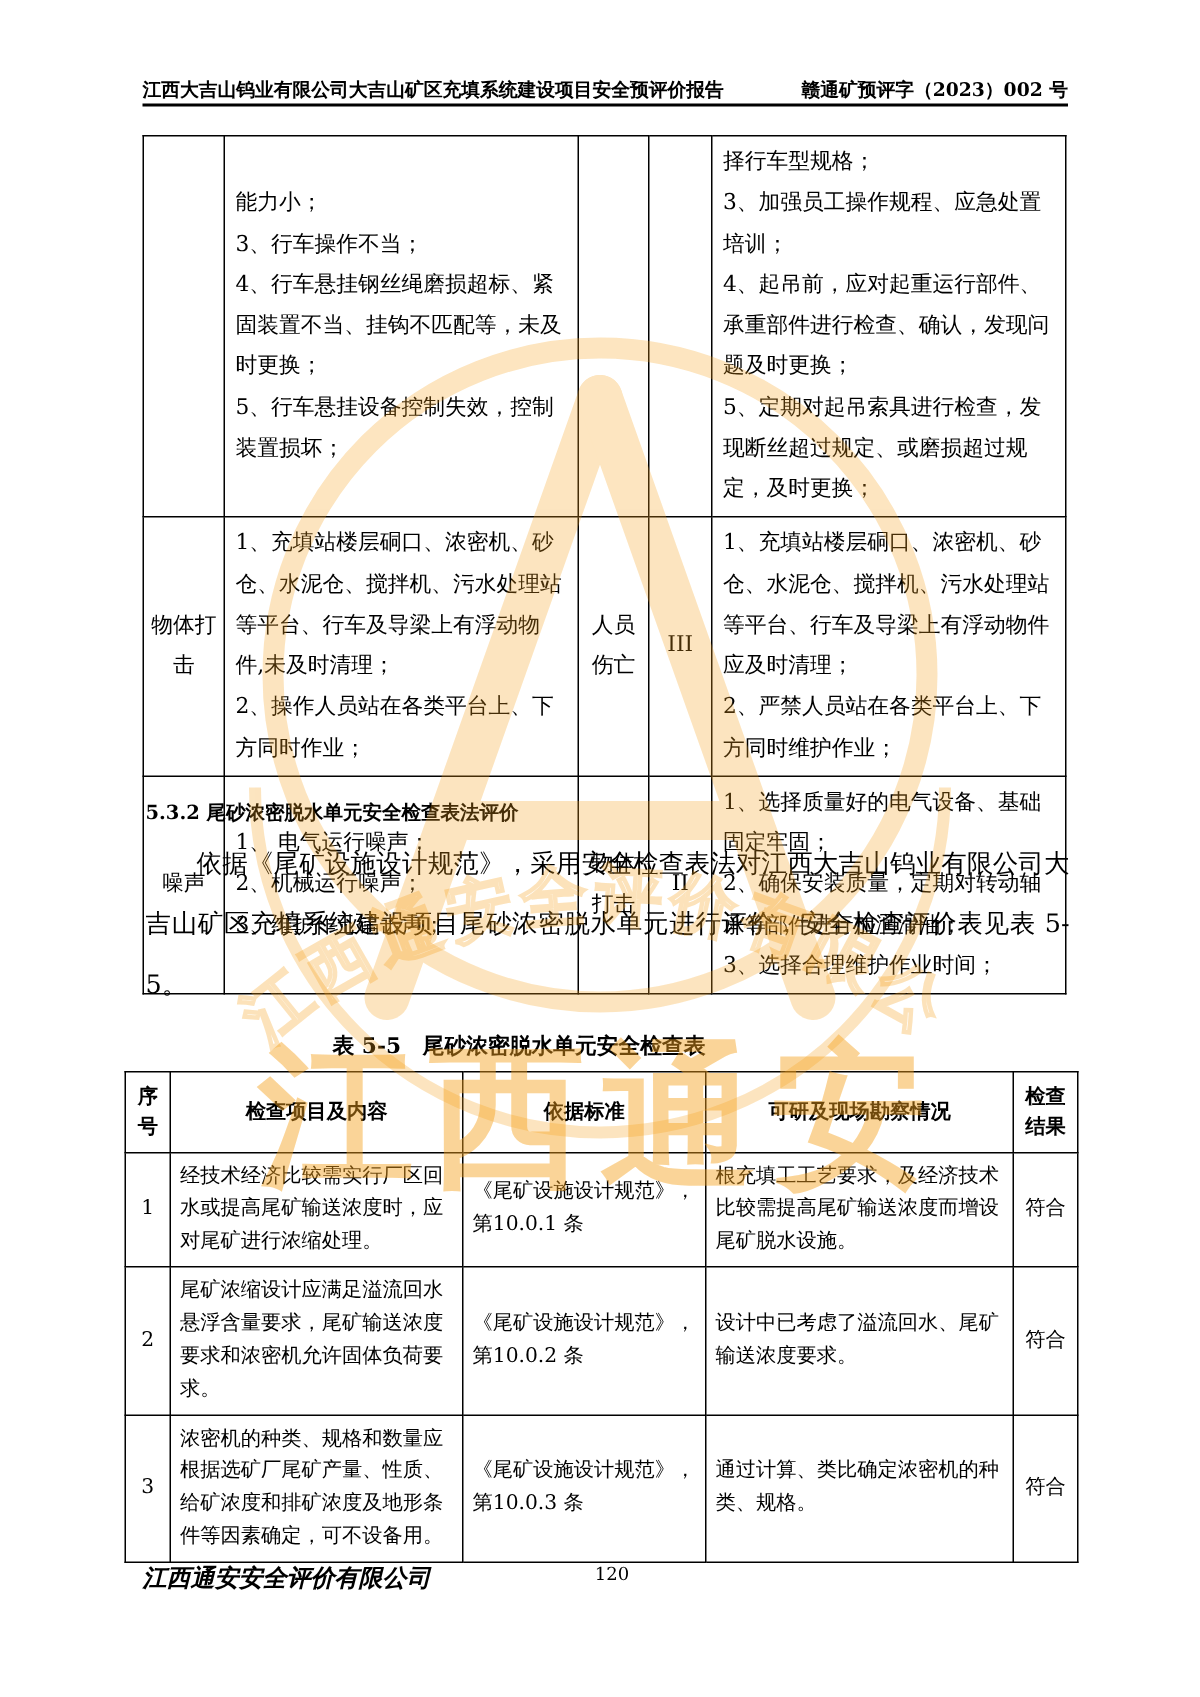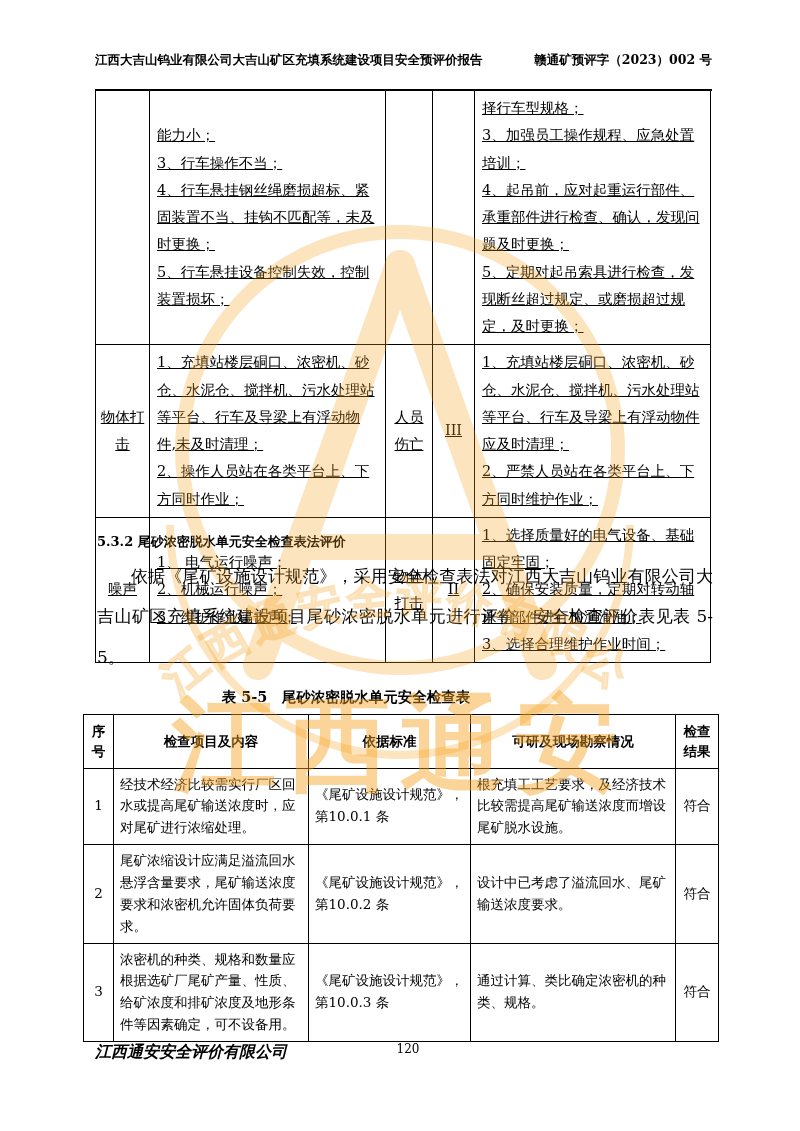--- a/index.html
+++ b/index.html
@@ -24,32 +24,32 @@
   .watermark svg { position: absolute; left: 80px; top: 195px; }
   
   .header {
     position: absolute;
     left: 95px; right: 88px; top: 52px;
     display: flex;
     justify-content: space-between;
     align-items: flex-end;
     font-size: 12.5px;
     font-weight: bold;
-    padding-bottom: 20px;
+    padding-bottom: 0;
     border-bottom: 2px solid #000;
     z-index: 2;
   }
   
   table { border-collapse: collapse; table-layout: fixed; position: relative; z-index: 2; }
   td, th { border: 1.2px solid #000; vertical-align: middle; }
   .hazard-table {
     position: absolute; left: 95px; top: 90px; width: 615px;
     font-size: 14.5px;
   }
-  .hazard-table td { padding: 4px 6px 4px 7px; line-height: 1.88; text-decoration: underline; }
+  .hazard-table td { padding: 4px 6px 4px 7px; line-height: 1.88; }
   .hazard-table td.c { text-align: center; padding: 2px 2px; }
   .pre { white-space: pre-line; text-align: left; }
   
   .section-heading {
     position: absolute; left: 97px; top: 533px;
     font-size: 13px; font-weight: bold; z-index: 2;
   }
   .body-para {
     position: absolute; left: 97px; top: 556px; width: 616px;
     font-size: 17px; line-height: 2.38; text-align: justify;

